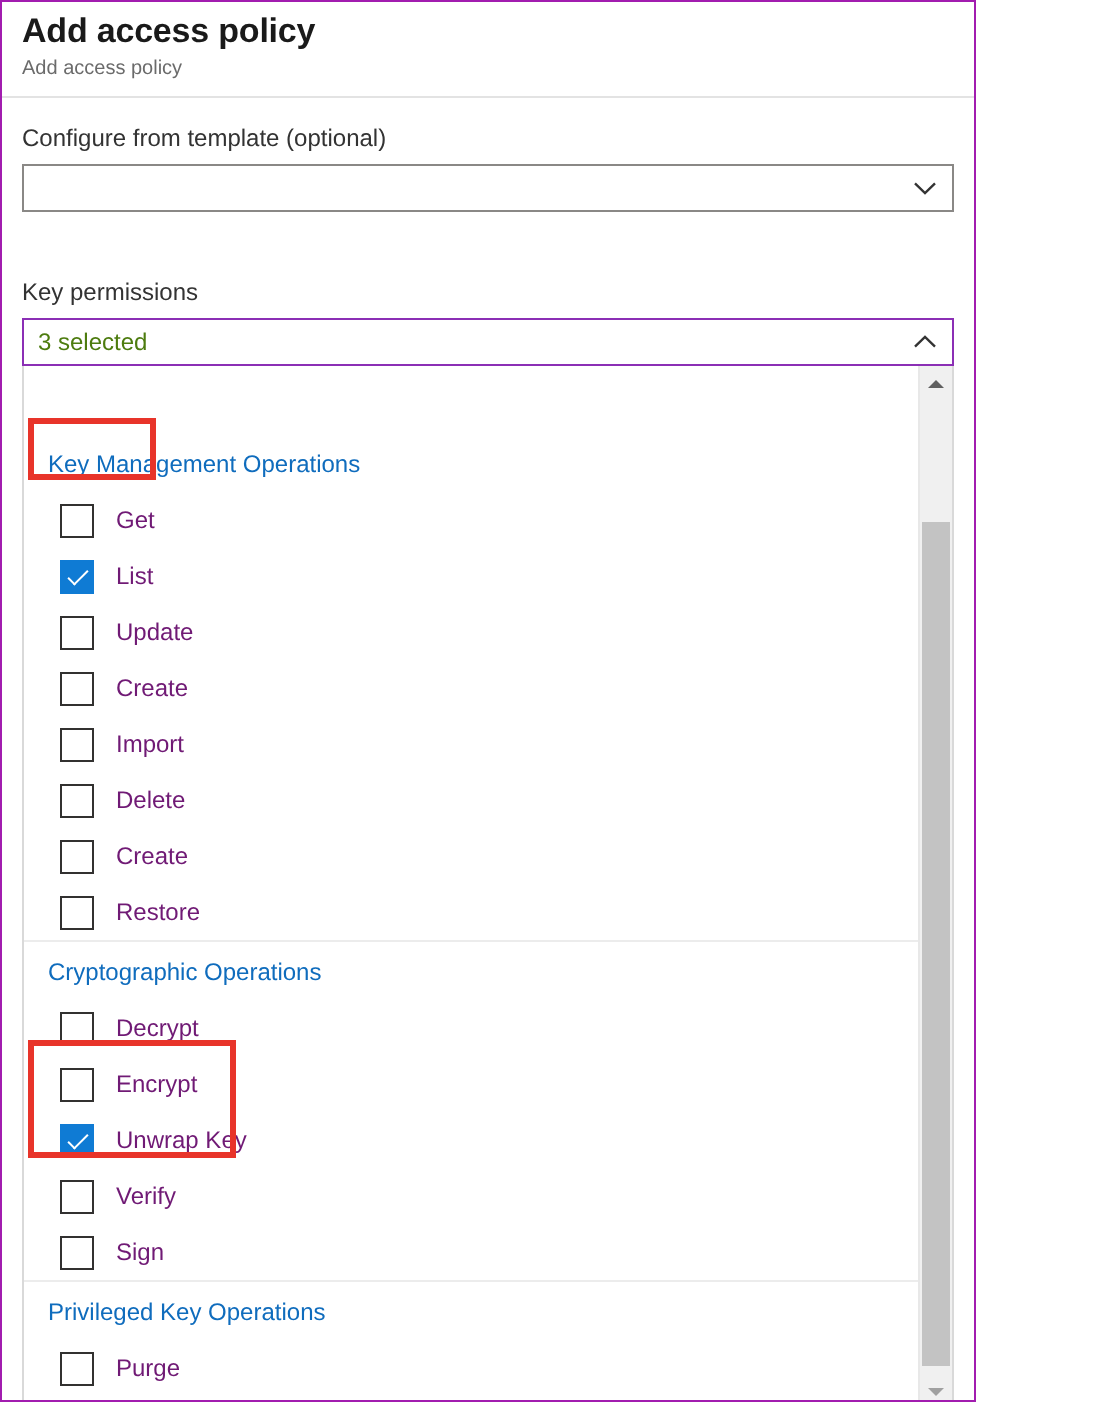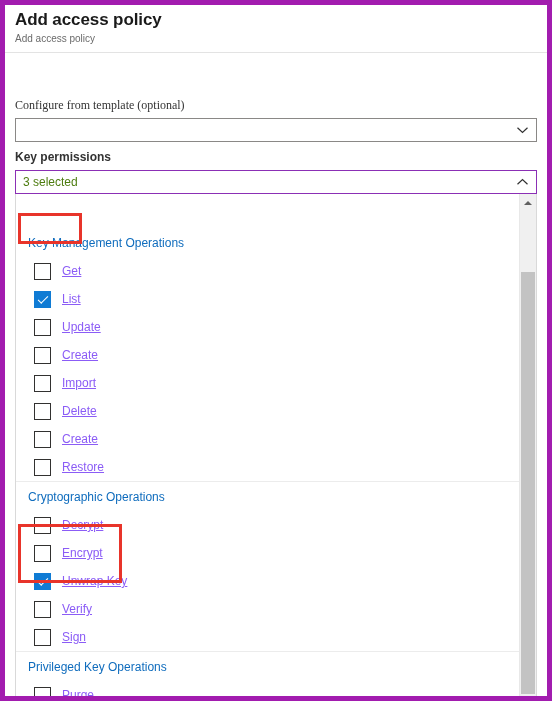--- a/index.html
+++ b/index.html
@@ -6,25 +6,25 @@
     margin: 0;
     padding: 0;
     background: #ffffff;
   }
   body {
     font-family: "Liberation Sans", sans-serif;
     -webkit-font-smoothing: antialiased;
   }
   #app {
     position: relative;
-    width: 552px;
+    width: 488px;
     height: 701px;
     box-sizing: border-box;
     background: #ffffff;
-    border: 5px solid #a21caf;
+    border: 1px solid #a21caf;
     overflow: hidden;
   }
 
   
   .blade-header {
     position: relative;
     height: 48px;
     box-sizing: border-box;
     border-bottom: 1px solid #e3e3e3;
     padding: 5px 10px 0 10px;
@@ -45,22 +45,22 @@
 
   
   .form-area {
     padding: 0 10px;
   }
   .field-label {
     font-size: 12px;
     color: #333333;
     line-height: 16px;
   }
-  .field-label.template-label { margin-top: 44px; font-family: Liberation Serif, serif; }
-  .field-label.keyperm-label  { margin-top: 7px; font-weight: bold; }
+  .field-label.template-label { margin-top: 12px; }
+  .field-label.keyperm-label  { margin-top: 32px; }
 
   .select-box {
     position: relative;
     height: 24px;
     box-sizing: border-box;
     margin-top: 5px;
     background: #ffffff;
     border: 1px solid #8a8886;
     display: flex;
     align-items: center;
@@ -146,25 +146,24 @@
     left: 3px;
     top: 4px;
     width: 9px;
     height: 4px;
     border-left: 1.4px solid #ffffff;
     border-bottom: 1.4px solid #ffffff;
     transform: rotate(-45deg);
   }
   .option-label {
     font-size: 12px;
-    color: #8b5cf6;
+    color: #701a75;
     line-height: 16px;
     margin-left: 11px;
     white-space: nowrap;
-    text-decoration: underline;
   }
 
   
   .annot {
     position: absolute;
     border: 3px solid #e8342a;
     box-sizing: border-box;
     pointer-events: none;
     z-index: 5;
   }

